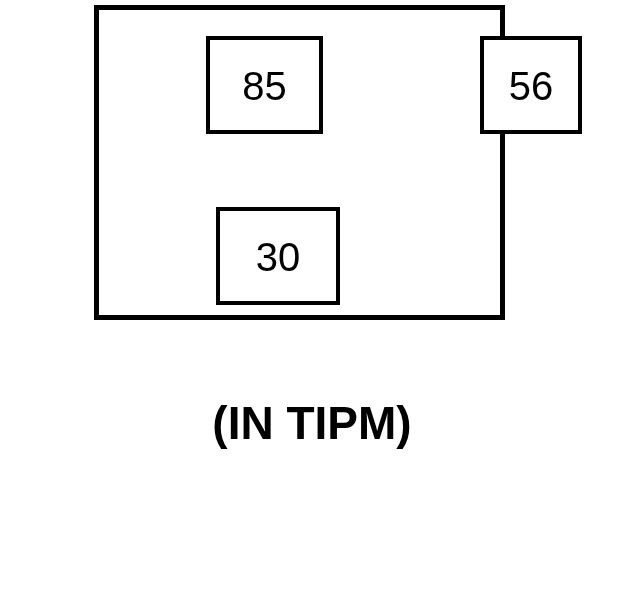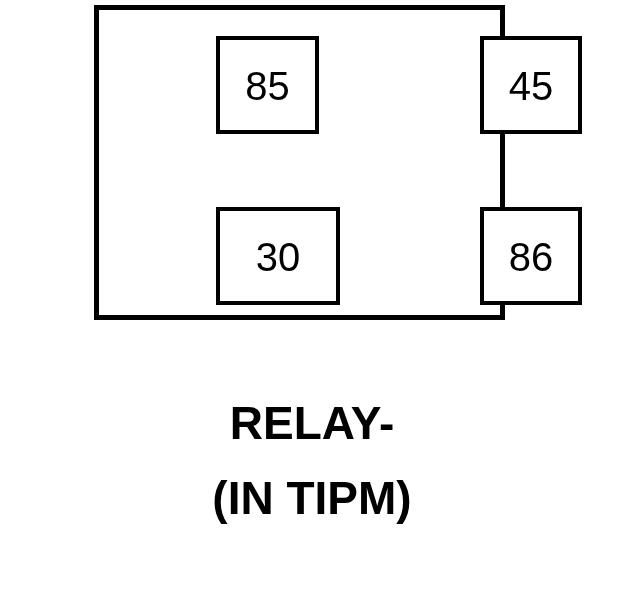--- a/index.html
+++ b/index.html
@@ -52,21 +52,21 @@
     font-size: 40px;
     line-height: 1;
     letter-spacing: 0px;
     color: #000000;
     white-space: nowrap;
     position: relative;
     top: 1px;
   }
 
   
-  .t-85  { left: 117px; top: 26px;  width: 103px; height: 98px; }
+  .t-85  { left: 107px; top: 26px;  width: 117px; height: 98px; }
   .t-87a { left: 238px; top: 26px;  width: 122px; height: 98px; }
   .t-87  { left: 381px; top: 26px;  width: 102px; height: 98px; }
   
   .t-30  { left: 117px; top: 197px; width: 124px; height: 98px; }
   .t-86  { left: 381px; top: 197px; width: 102px; height: 98px; }
 
   
   .caption {
     position: absolute;
     left: 0;
@@ -90,31 +90,27 @@
 <div id="diagram-root">
 
   <div class="relay-body">
 
     <div class="terminal t-85">
       <span class="terminal-label">85</span>
     </div>
 
 
     <div class="terminal t-87">
-      <span class="terminal-label">45</span>
+      <span class="terminal-label">56</span>
     </div>
 
     <div class="terminal t-30">
       <span class="terminal-label">30</span>
     </div>
 
-    <div class="terminal t-86">
-      <span class="terminal-label">86</span>
-    </div>
 
   </div>
 
   <div class="caption">
-    <div class="caption-line">RELAY-</div>
     <div class="caption-line">(IN TIPM)</div>
   </div>
 
 </div>
 
 </body></html>

